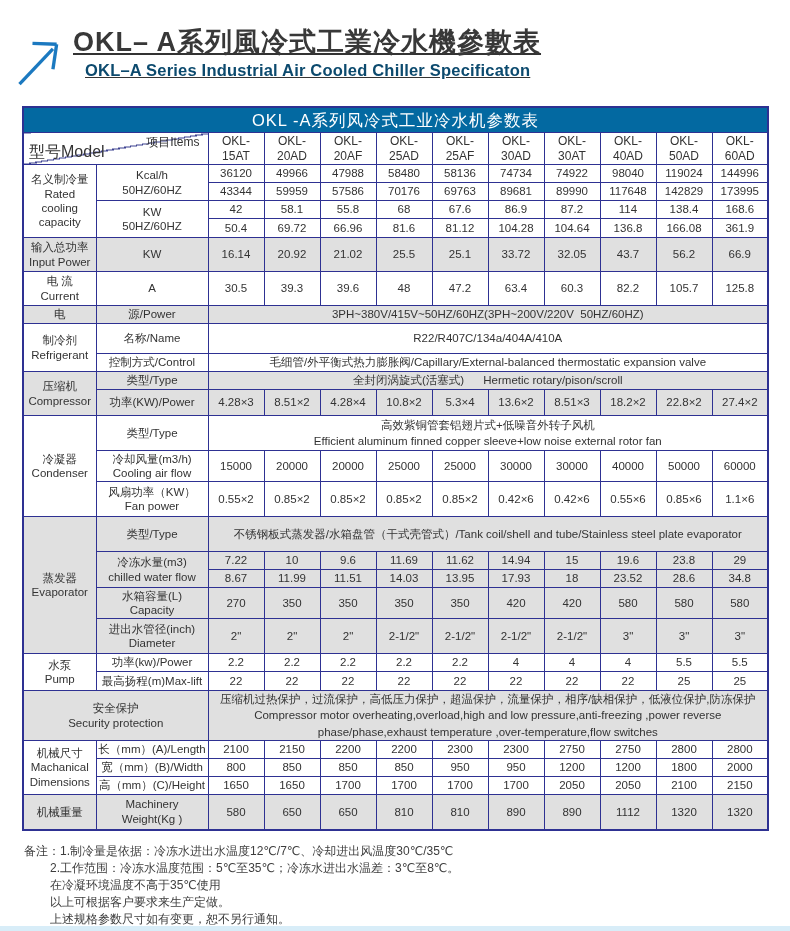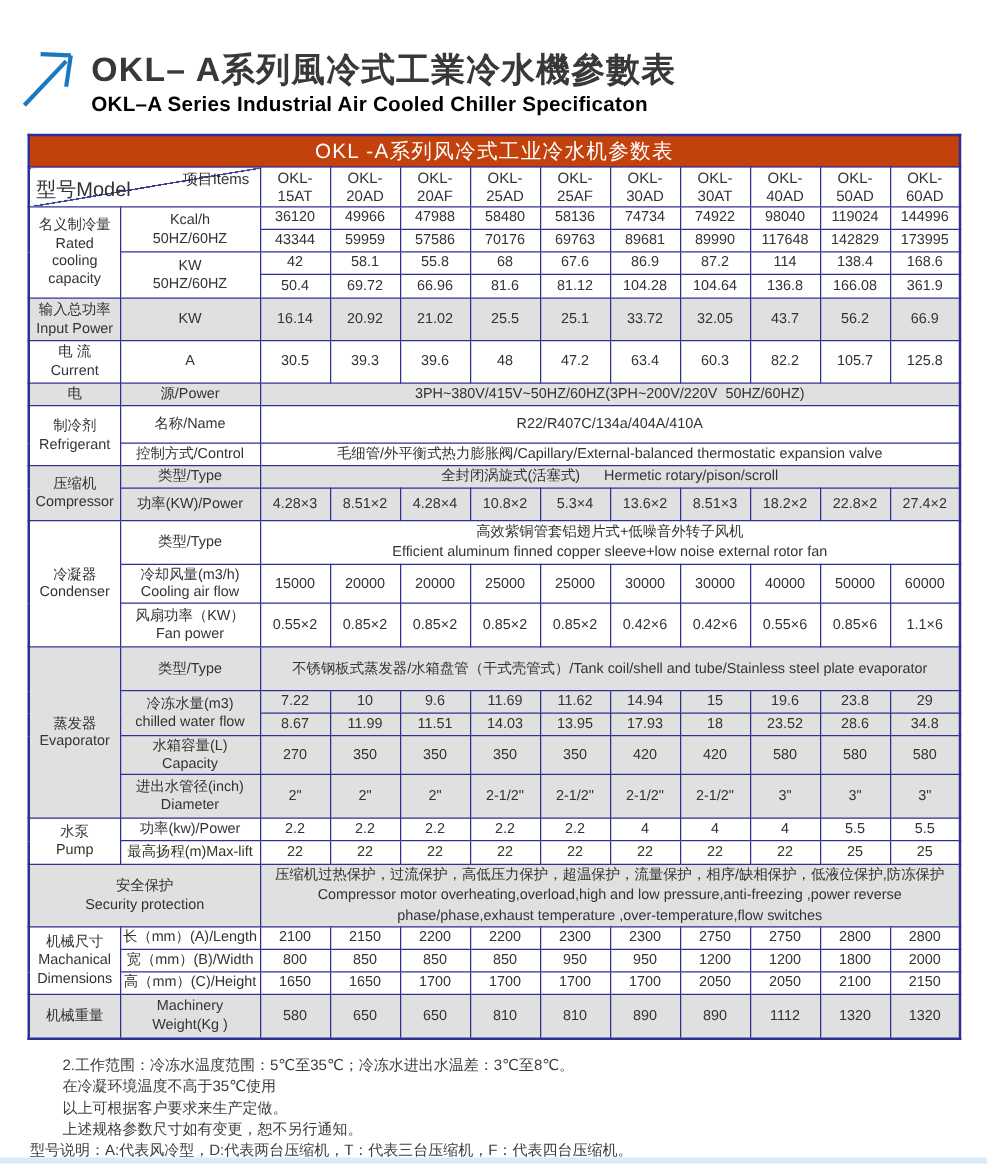--- a/index.html
+++ b/index.html
@@ -2,32 +2,32 @@
 <html><head>
 <meta charset="utf-8">
 <style>
   html,body{margin:0;padding:0;}
   body{
     width:790px;height:931px;position:relative;overflow:hidden;
     background:#ffffff;color:#333;
     font-family:"Liberation Sans","DejaVu Sans",sans-serif;
   }
   
-  .doc-header{display:flex;align-items:flex-end;gap:8px;padding:27px 0 0 13px;}
+  .doc-header{display:flex;align-items:flex-start;gap:8px;padding:27px 0 0 13px;text-decoration:underline;}
   .arrow-wrap{flex:0 0 auto;margin-top:6px;}
   .titles h1{margin:0;font-size:27px;font-weight:bold;color:#383838;letter-spacing:1px;line-height:1.15;}
-  .titles h2{margin:3px 0 0;font-size:16.5px;font-weight:600;color:#000000;letter-spacing:.2px;}
+  .titles h2{margin:3px 12px 0;font-size:16.5px;font-weight:600;color:#0c4a6e;letter-spacing:.2px;}
   
   table.spec{
     border-collapse:collapse;table-layout:fixed;width:746px;
     margin:13px 0 0 22px;border:2px solid #2e3192;
   }
   td{border:1px solid #2e3192;text-align:center;vertical-align:middle;
      font-size:11.5px;line-height:1.25;padding:0;color:#333;}
-  td.cap{background:#c2410c;color:#fff;font-size:16.5px;font-weight:500;height:24px;letter-spacing:1px;}
+  td.cap{background:#0369a1;color:#fff;font-size:16.5px;font-weight:500;height:24px;letter-spacing:1px;}
   td.w{background:#ffffff;}
   td.g{background:#e0e0e0;}
   td.corner{position:relative;height:31px;background:
     linear-gradient(to bottom right,
       transparent calc(50% - 0.6px), #3a3f8f calc(50% - 0.6px),
       #3a3f8f calc(50% + 0.6px), transparent calc(50% + 0.6px)) #fff;}
   .c-model{position:absolute;left:5px;bottom:2px;font-size:16px;}
   .c-items{position:absolute;right:8px;top:2px;font-size:12px;}
   td.model-cell{font-size:12px;white-space:pre-line;line-height:1.2;}
   td.lbl,td.item{white-space:pre-line;}
@@ -408,20 +408,21 @@
           <td class="val g">890</td>
           <td class="val g">890</td>
           <td class="val g">1112</td>
           <td class="val g">1320</td>
           <td class="val g">1320</td>
         </tr>
       </tbody>
   </table>
 
   <div class="notes" id="notes">
+      <div class="note">备注：1.制冷量是依据：冷冻水进出水温度12℃/7℃、冷却进出风温度30℃/35℃</div>
       <div class="note ind">2.工作范围：冷冻水温度范围：5℃至35℃；冷冻水进出水温差：3℃至8℃。</div>
       <div class="note ind">在冷凝环境温度不高于35℃使用</div>
       <div class="note ind">以上可根据客户要求来生产定做。</div>
       <div class="note ind">上述规格参数尺寸如有变更，恕不另行通知。</div>
       <div class="note">型号说明：A:代表风冷型，D:代表两台压缩机，T：代表三台压缩机，F：代表四台压缩机。</div>
     </div>
 
   <div class="bottom-strip"></div>
 </div>
 

